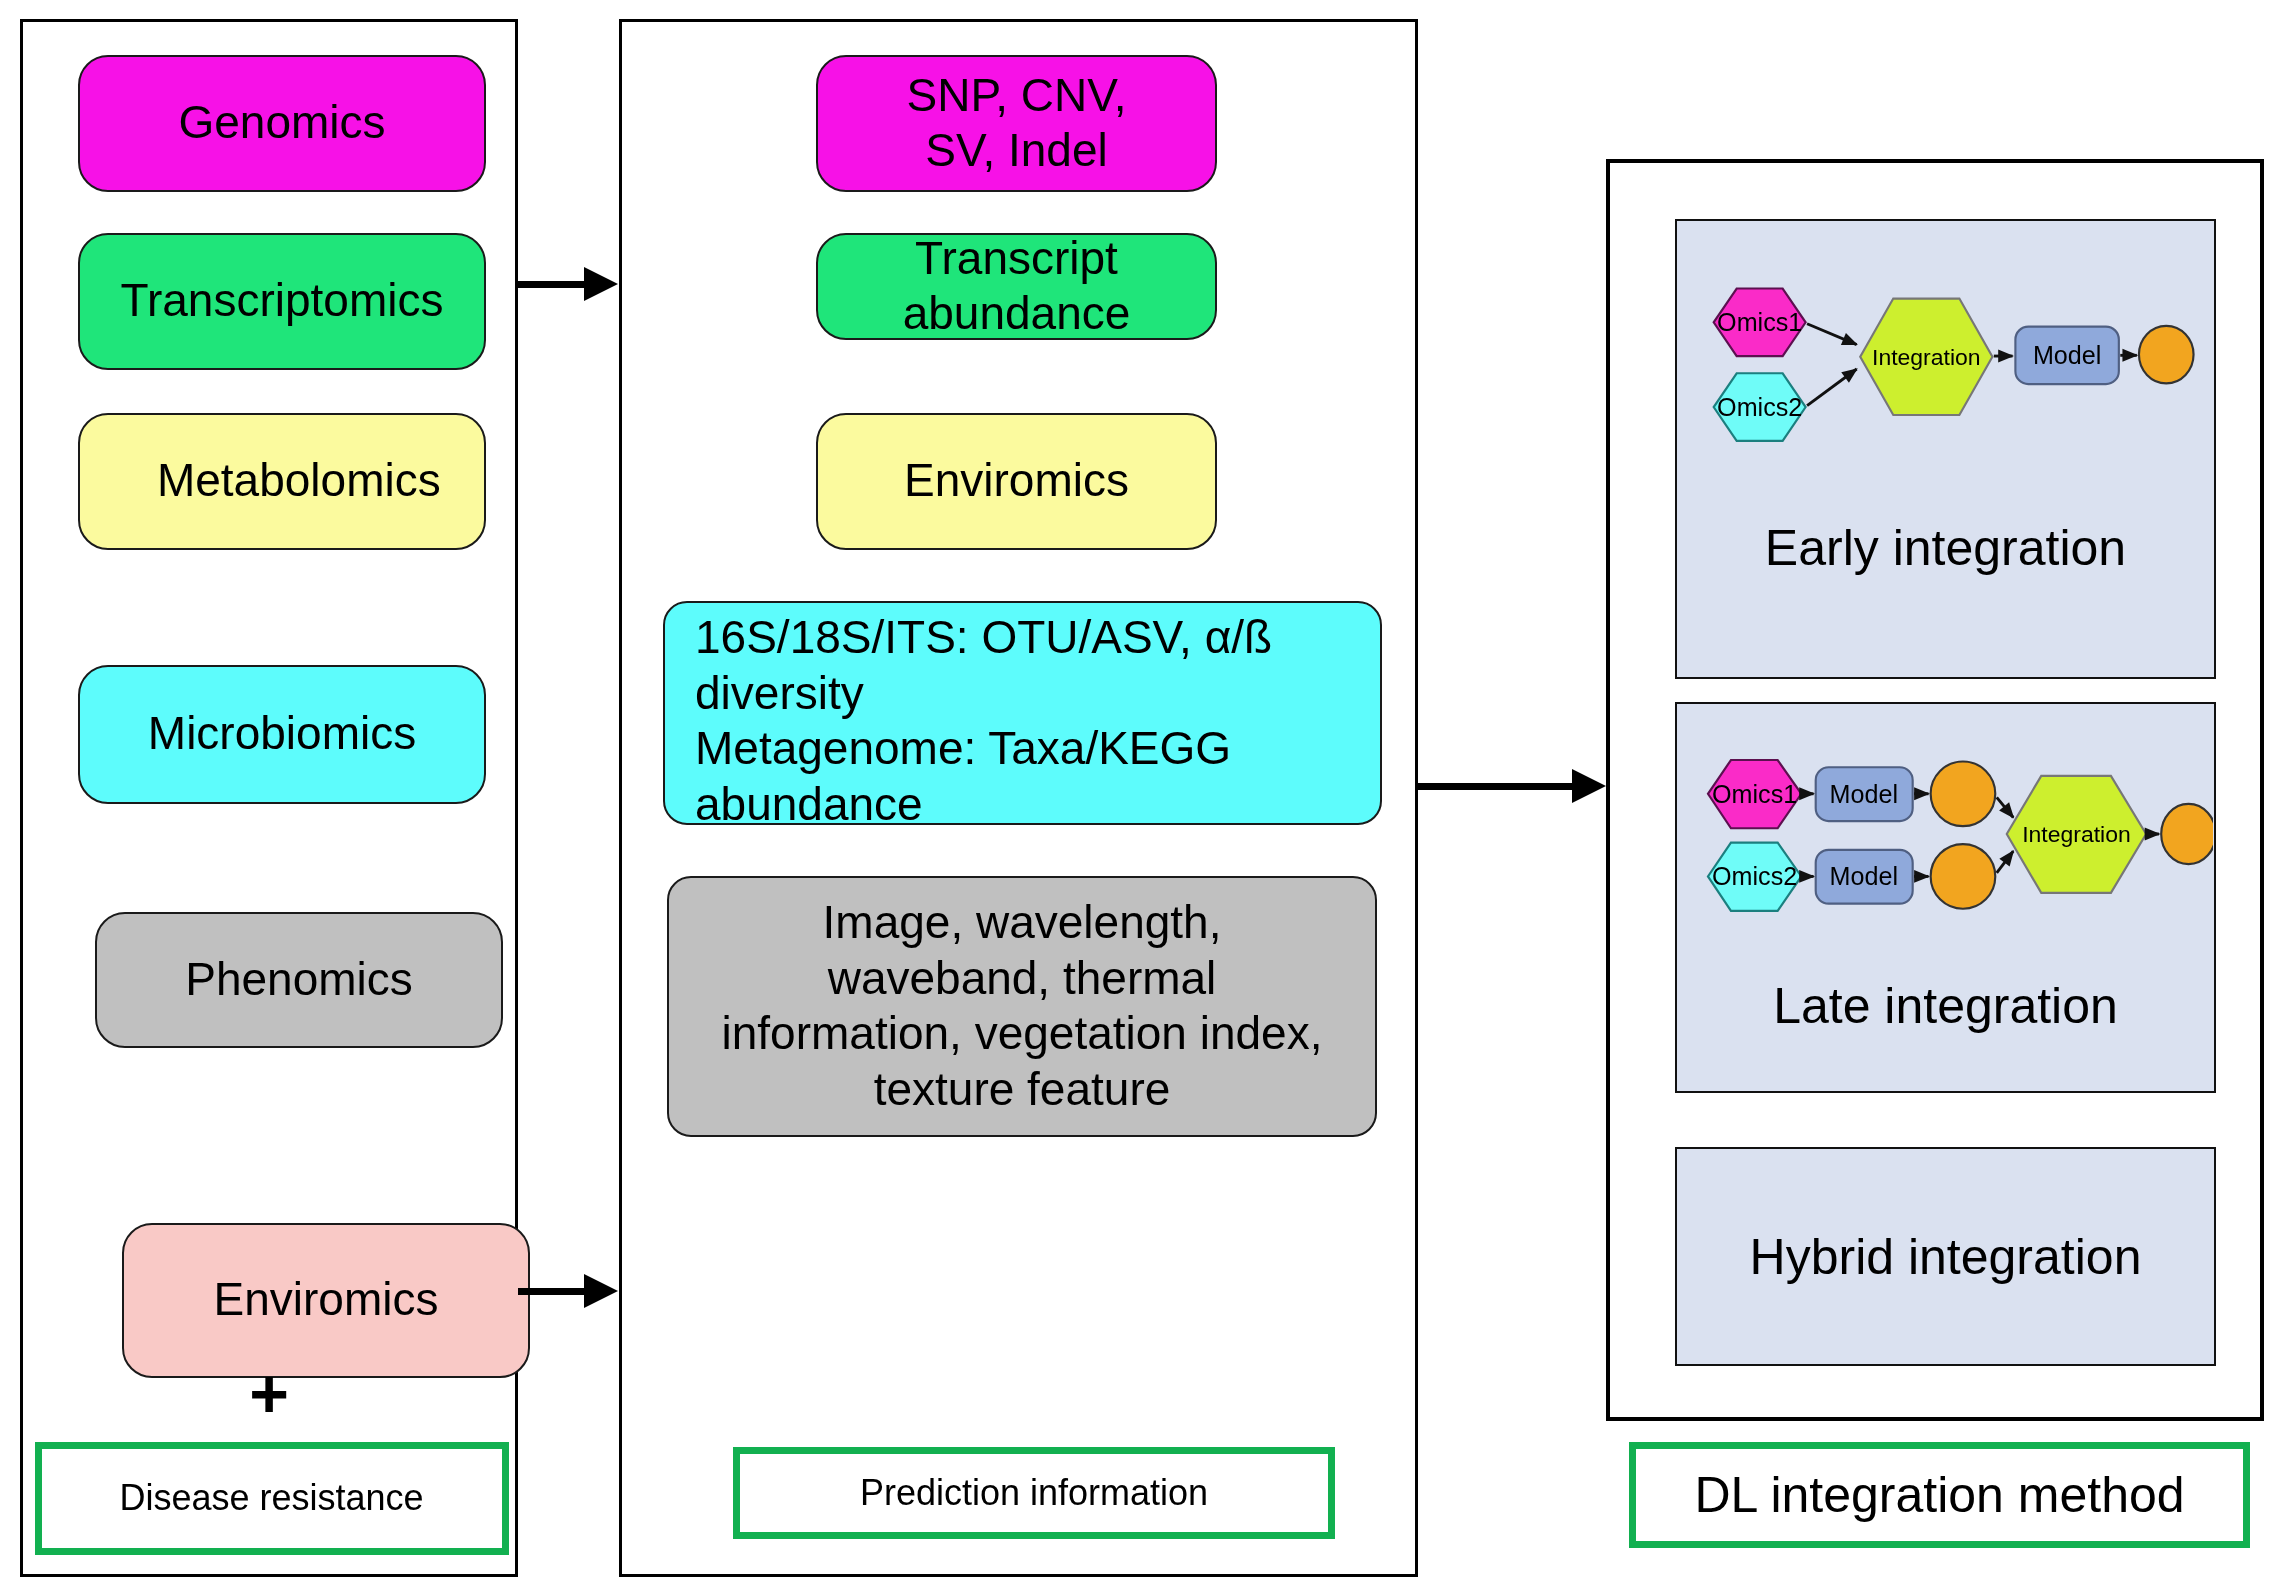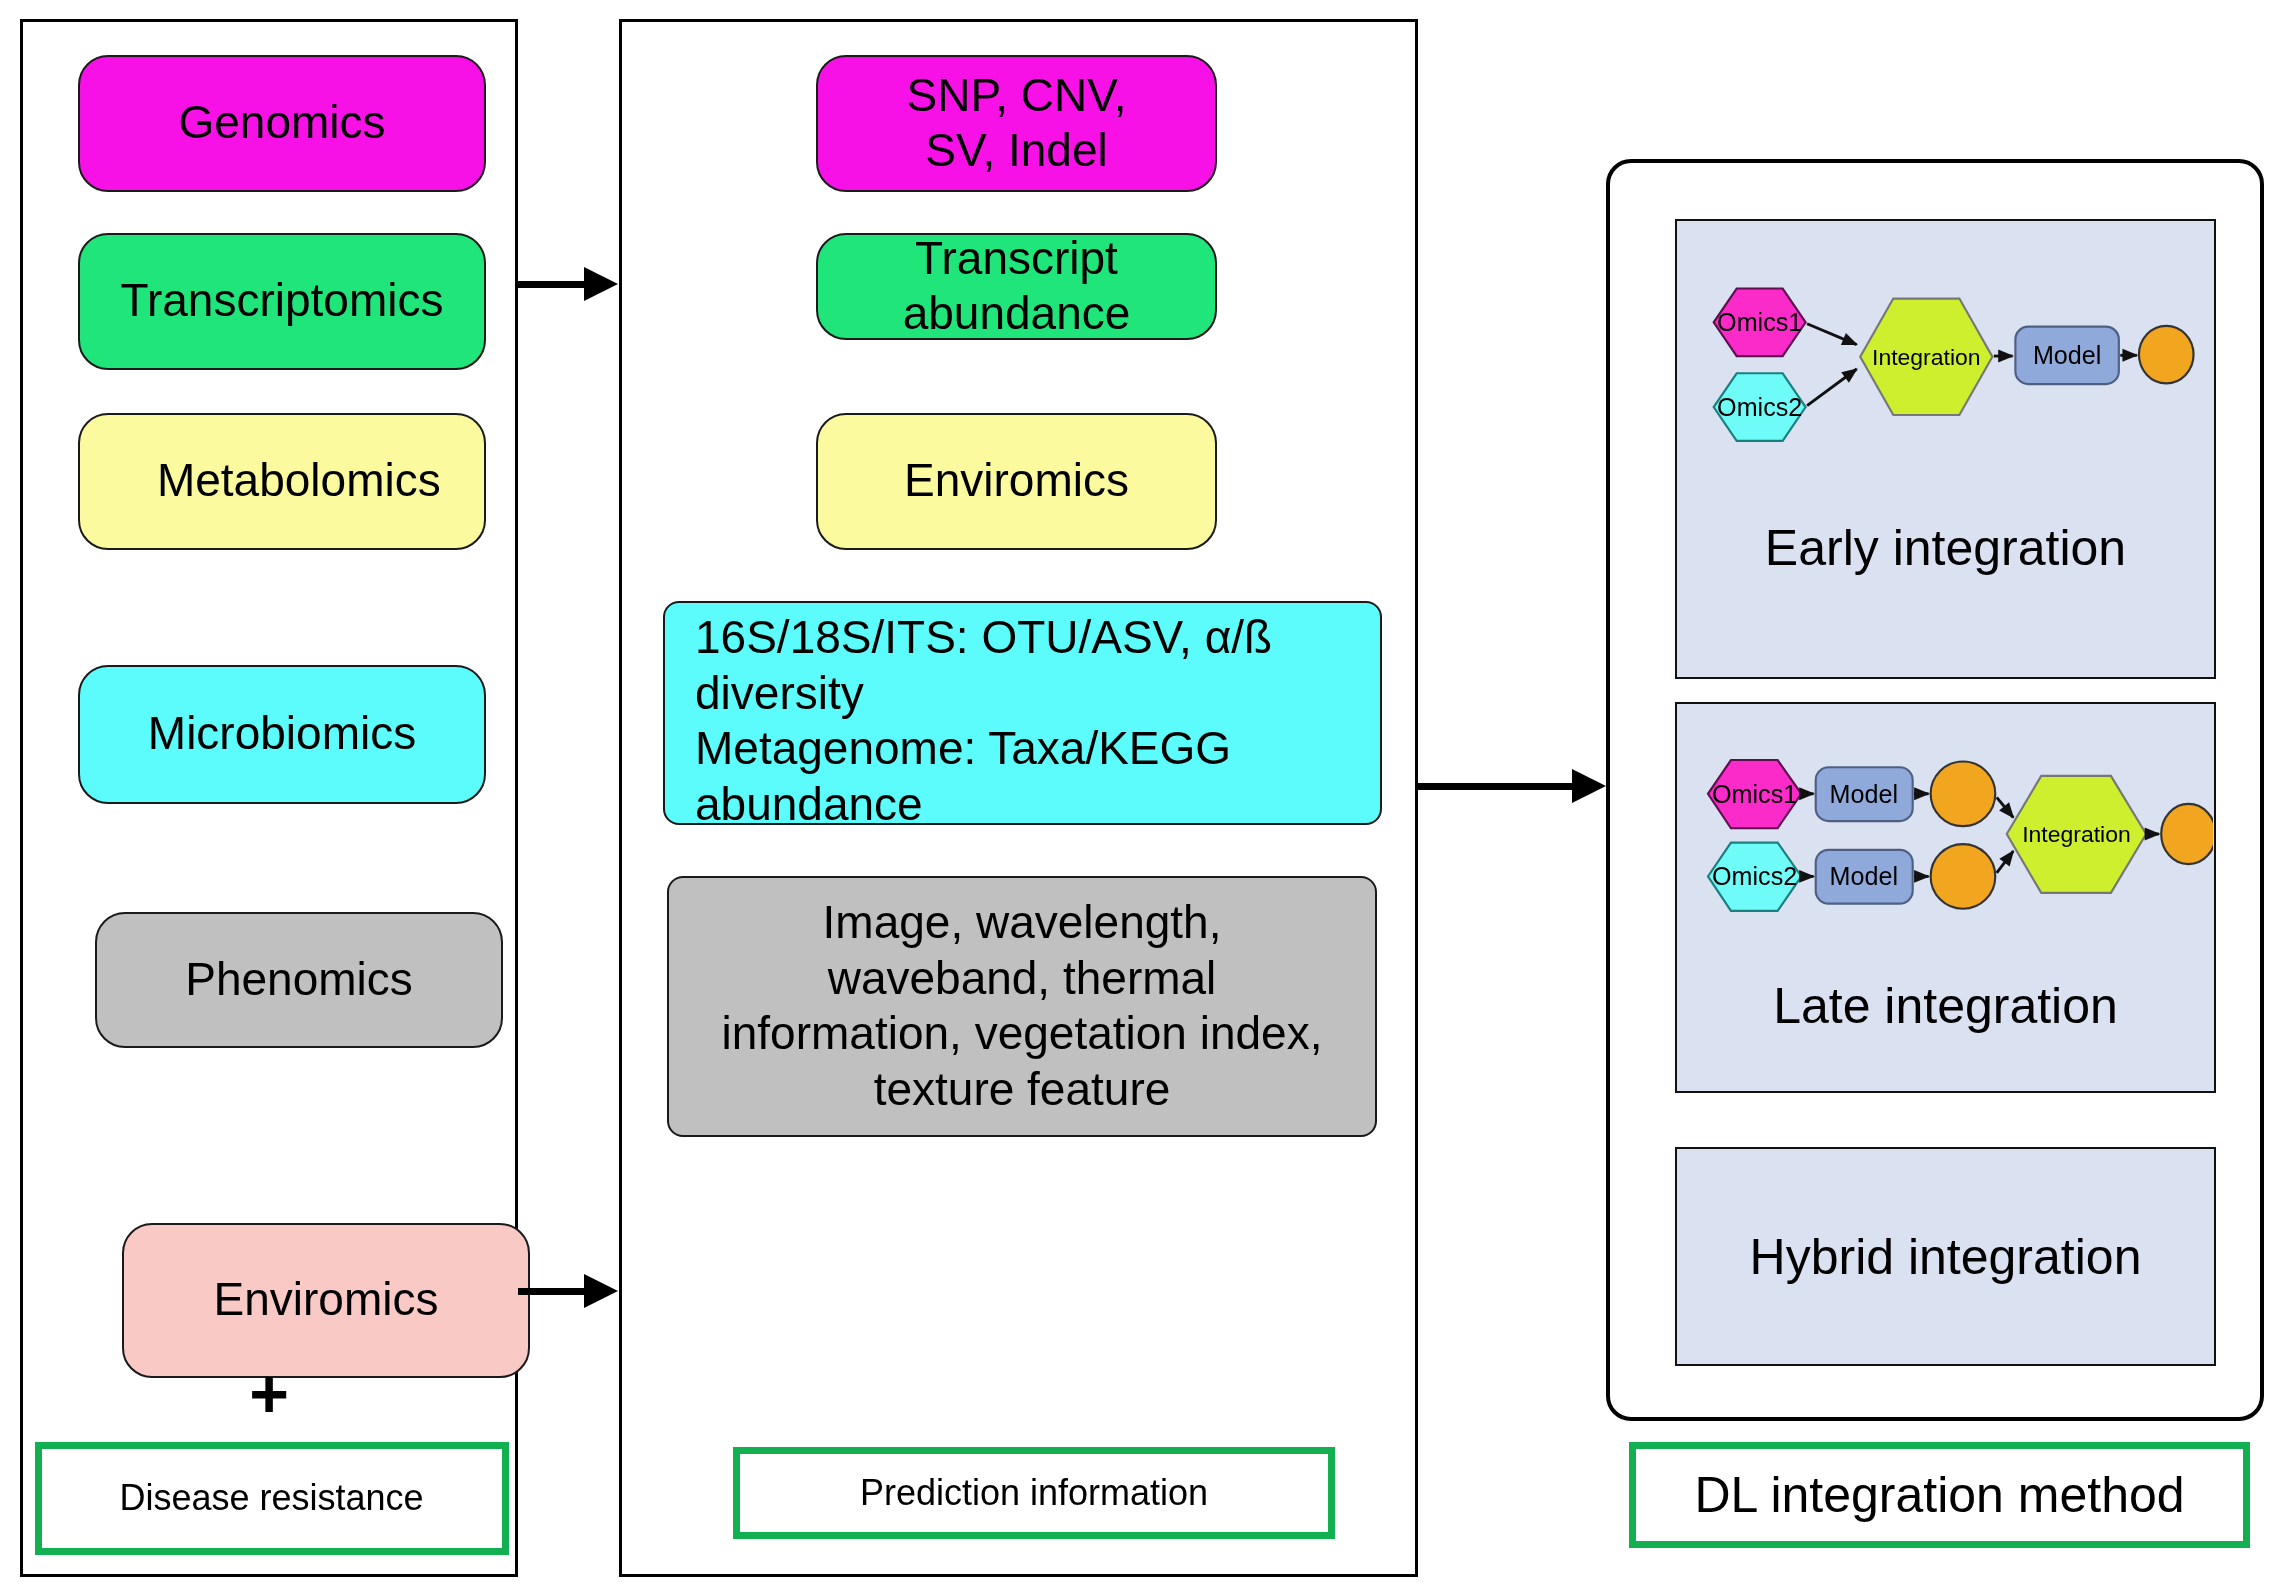--- a/index.html
+++ b/index.html
@@ -1,28 +1,28 @@
 <!DOCTYPE html>
 <html style="font-size:11.5px"><head>
 <meta charset="utf-8">
 <style>
   html,body{margin:0;padding:0;background:#ffffff;}
   #canvas{
     position:relative;width:2295px;height:1596px;background:#ffffff;
     font-family:"Liberation Sans",sans-serif;color:#000;overflow:hidden;
   }
   .panel{position:absolute;background:#ffffff;border:3.6px solid #000;box-sizing:border-box;}
-  #panel-right{border-width:4.3px;border-radius:25px;}
+  #panel-right{border-width:4.3px;}
   .rbox{
     position:absolute;border:2.2px solid #1a1a1a;border-radius:30px;
     display:flex;align-items:center;justify-content:center;
     text-align:center;white-space:pre-line;font-size:46px;line-height:1.21;
     box-sizing:border-box;padding:2.9px 14.4px;
   }
-  .rbox.big-radius{border-radius:16px;}
+  .rbox.big-radius{border-radius:24px;}
   .rbox.align-left{align-items:flex-start;justify-content:flex-start;text-align:left;padding:7.2px 30px;}
   .outcome{
     position:absolute;border:7.2px solid #12b050;background:#ffffff;
     display:flex;align-items:center;justify-content:center;text-align:center;
     font-size:36px;box-sizing:border-box;white-space:pre-line;
   }
   .plus{
     position:absolute;left:0;width:100%;text-align:center;
     font-size:68px;font-weight:600;line-height:1;
   }

